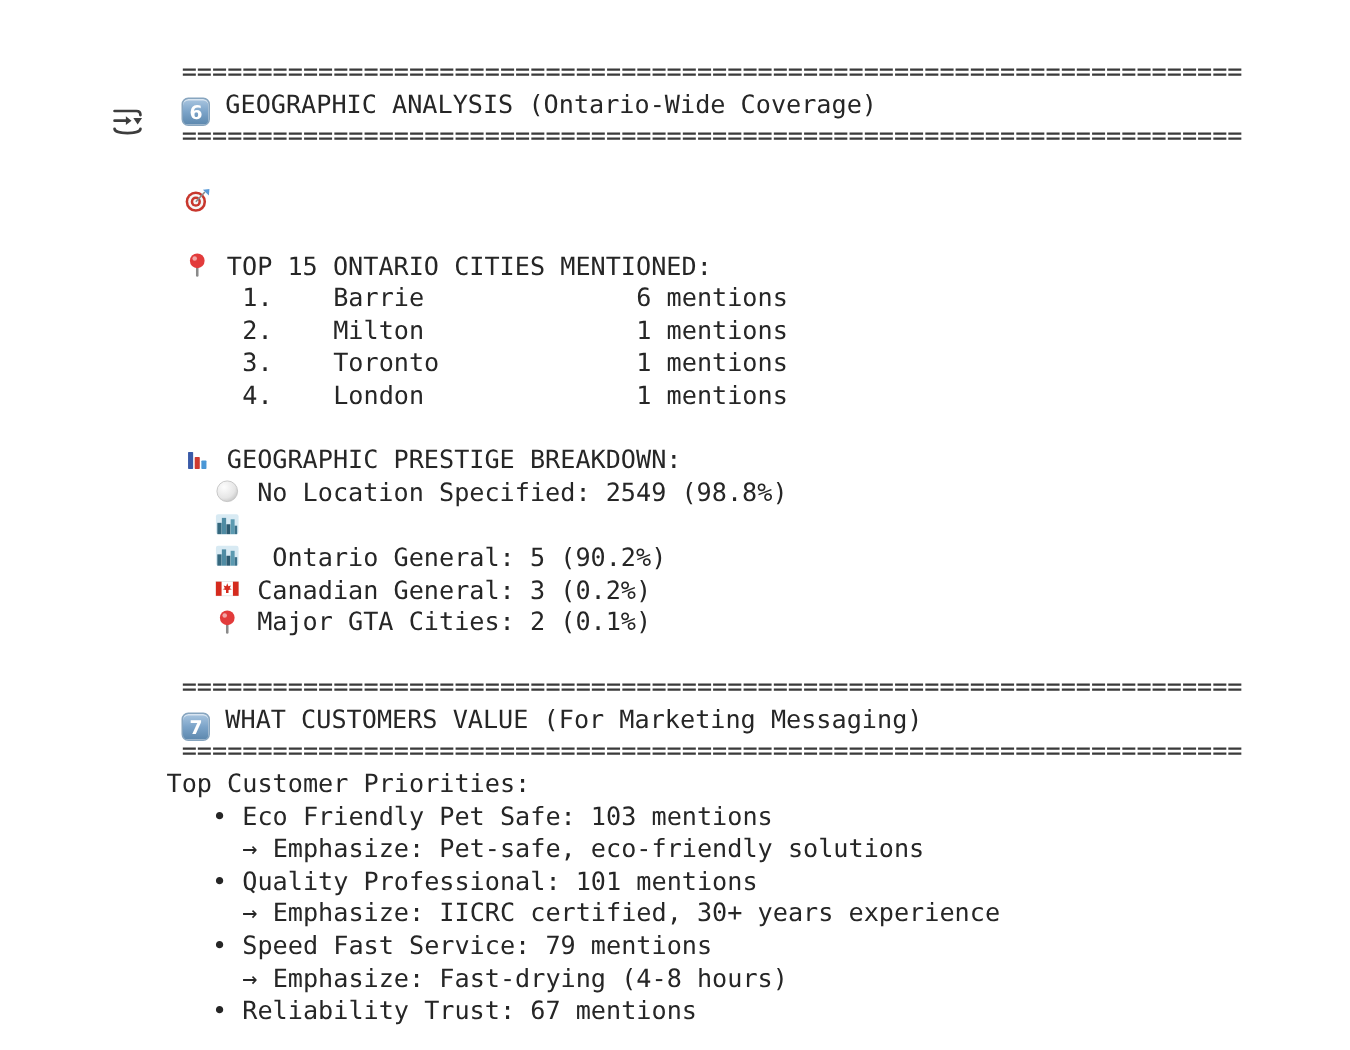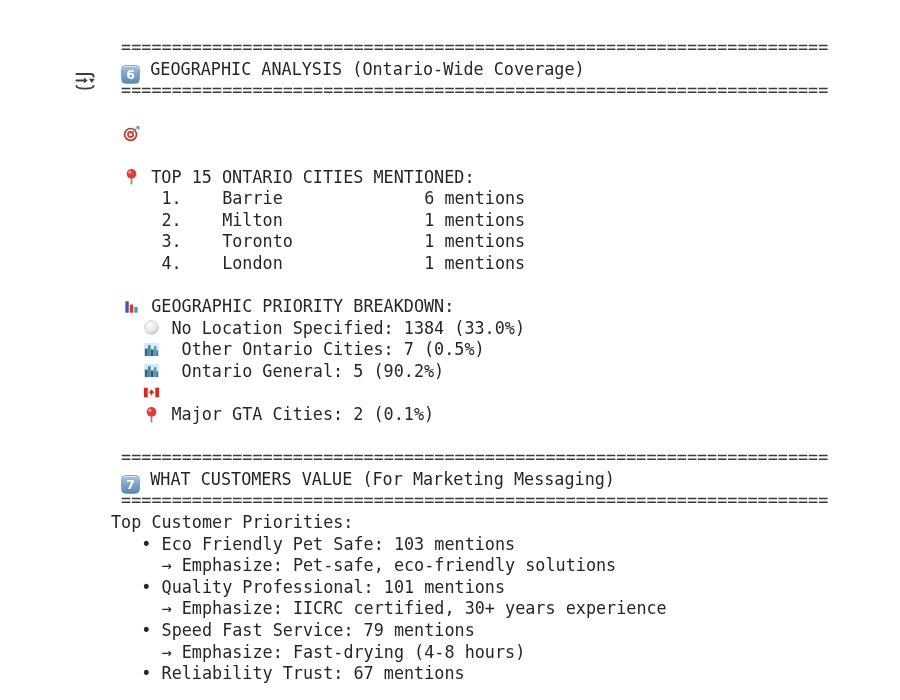--- a/index.html
+++ b/index.html
@@ -74,45 +74,45 @@
           <line x1="8" y1="10" x2="14.4" y2="3.2" stroke="#8a8a8a" stroke-width="1.1"></line>
           <path d="M13 1.6 L17.2 5.6 L17.6 1 Z" fill="#5a9bd8"></path>
         </svg></span><span> </span></div><div class="line"></div><div class="line"><span> </span><span class="ic"><svg width="17" height="17" viewBox="0 0 18 18">
           <path d="M9 10 L9 16.6" stroke="#8a8a8a" stroke-width="1.8" stroke-linecap="round"></path>
           <circle cx="9" cy="6.2" r="5.2" fill="#e23b3b"></circle>
           <circle cx="7.2" cy="4.6" r="1.6" fill="#ffffff" opacity="0.55"></circle>
         </svg></span><span> </span><span>TOP 15 ONTARIO CITIES MENTIONED:</span></div><div class="line"><span class="col-rank">1.</span><span class="col-city">Barrie</span><span>6 mentions</span></div><div class="line"><span class="col-rank">2.</span><span class="col-city">Milton</span><span>1 mentions</span></div><div class="line"><span class="col-rank">3.</span><span class="col-city">Toronto</span><span>1 mentions</span></div><div class="line"><span class="col-rank">4.</span><span class="col-city">London</span><span>1 mentions</span></div><div class="line"></div><div class="line"><span> </span><span class="ic"><svg width="17" height="17" viewBox="0 0 18 18">
           <rect x="2.5" y="3.5" width="3.6" height="12" fill="#3a5ba8" rx="0.5"></rect>
           <rect x="7.2" y="7" width="3.6" height="8.5" fill="#cf3a30" rx="0.5"></rect>
           <rect x="11.9" y="9.5" width="3.6" height="6" fill="#4a97d6" rx="0.5"></rect>
-        </svg></span><span> </span><span>GEOGRAPHIC PRIORITY BREAKDOWN:</span></div><div class="line"><span>   </span><span class="ic"><svg width="17" height="17" viewBox="0 0 18 18">
+        </svg></span><span> </span><span>GEOGRAPHIC PRESTIGE BREAKDOWN:</span></div><div class="line"><span>   </span><span class="ic"><svg width="17" height="17" viewBox="0 0 18 18">
           <defs>
             <radialGradient id="wc" cx="35%" cy="30%" r="75%">
               <stop offset="0%" stop-color="#fdfdfd"></stop>
               <stop offset="70%" stop-color="#e6e6e6"></stop>
               <stop offset="100%" stop-color="#c8c8c8"></stop>
             </radialGradient>
           </defs>
           <circle cx="9" cy="9" r="7.3" fill="url(#wc)" stroke="#c0c0c0" stroke-width="0.6"></circle>
-        </svg></span><span> </span><span>No Location Specified: 1384 (33.0%)</span></div><div class="line"><span>   </span><span class="ic"><svg width="17" height="17" viewBox="0 0 18 18">
+        </svg></span><span> </span><span>No Location Specified: 2549 (98.8%)</span></div><div class="line"><span>   </span><span class="ic"><svg width="17" height="17" viewBox="0 0 18 18">
           <rect x="1" y="2" width="16" height="14" rx="1.5" fill="#d8eaf3"></rect>
           <rect x="2" y="8" width="3" height="8" fill="#35687e"></rect>
           <rect x="5.2" y="4.5" width="3" height="11.5" fill="#4f8ba3"></rect>
           <rect x="8.4" y="9" width="2.8" height="7" fill="#2d5a70"></rect>
           <rect x="11.4" y="5.5" width="2.8" height="10.5" fill="#5b9ab1"></rect>
           <rect x="14.2" y="10" width="1.8" height="6" fill="#3a7089"></rect>
-        </svg></span><span>  </span><span>Other Ontario Cities: 7 (0.5%)</span></div><div class="line"><span>   </span><span class="ic"><svg width="17" height="17" viewBox="0 0 18 18">
+        </svg></span><span>  </span></div><div class="line"><span>   </span><span class="ic"><svg width="17" height="17" viewBox="0 0 18 18">
           <rect x="1" y="2" width="16" height="14" rx="1.5" fill="#d8eaf3"></rect>
           <rect x="2" y="8" width="3" height="8" fill="#35687e"></rect>
           <rect x="5.2" y="4.5" width="3" height="11.5" fill="#4f8ba3"></rect>
           <rect x="8.4" y="9" width="2.8" height="7" fill="#2d5a70"></rect>
           <rect x="11.4" y="5.5" width="2.8" height="10.5" fill="#5b9ab1"></rect>
           <rect x="14.2" y="10" width="1.8" height="6" fill="#3a7089"></rect>
         </svg></span><span>  </span><span>Ontario General: 5 (90.2%)</span></div><div class="line"><span>   </span><span class="ic"><svg width="17" height="17" viewBox="0 0 18 18">
           <rect x="1" y="4" width="16" height="10" fill="#ffffff" stroke="#d9d9d9" stroke-width="0.4"></rect>
           <rect x="1" y="4" width="4" height="10" fill="#d52b1e"></rect>
           <rect x="13" y="4" width="4" height="10" fill="#d52b1e"></rect>
           <path d="M9 5.2 L9.8 7.2 L11.6 6.7 L10.7 8.6 L12.3 9.4 L9.9 9.9 L9.9 12 L8.1 12 L8.1 9.9 L5.7 9.4 L7.3 8.6 L6.4 6.7 L8.2 7.2 Z" fill="#d52b1e"></path>
-        </svg></span><span> </span></div><div class="line"><span>   </span><span class="ic"><svg width="17" height="17" viewBox="0 0 18 18">
+        </svg></span><span> </span><span>Canadian General: 3 (0.2%)</span></div><div class="line"><span>   </span><span class="ic"><svg width="17" height="17" viewBox="0 0 18 18">
           <path d="M9 10 L9 16.6" stroke="#8a8a8a" stroke-width="1.8" stroke-linecap="round"></path>
           <circle cx="9" cy="6.2" r="5.2" fill="#e23b3b"></circle>
           <circle cx="7.2" cy="4.6" r="1.6" fill="#ffffff" opacity="0.55"></circle>
         </svg></span><span> </span><span>Major GTA Cities: 2 (0.1%)</span></div><div class="line"></div><div class="line"><span> </span><span class="sep-text">======================================================================</span></div><div class="line"><span> </span><span class="keycap">7</span><span> </span><span>WHAT CUSTOMERS VALUE (For Marketing Messaging)</span></div><div class="line"><span> </span><span class="sep-text">======================================================================</span></div><div class="line"><span>Top Customer Priorities:</span></div><div class="line"><span>   </span><span>•</span><span> </span><span>Eco Friendly Pet Safe: 103 mentions</span></div><div class="line"><span>     </span><span>→</span><span> </span><span>Emphasize: Pet-safe, eco-friendly solutions</span></div><div class="line"><span>   </span><span>•</span><span> </span><span>Quality Professional: 101 mentions</span></div><div class="line"><span>     </span><span>→</span><span> </span><span>Emphasize: IICRC certified, 30+ years experience</span></div><div class="line"><span>   </span><span>•</span><span> </span><span>Speed Fast Service: 79 mentions</span></div><div class="line"><span>     </span><span>→</span><span> </span><span>Emphasize: Fast-drying (4-8 hours)</span></div><div class="line"><span>   </span><span>•</span><span> </span><span>Reliability Trust: 67 mentions</span></div></div>
 
 </body></html>

